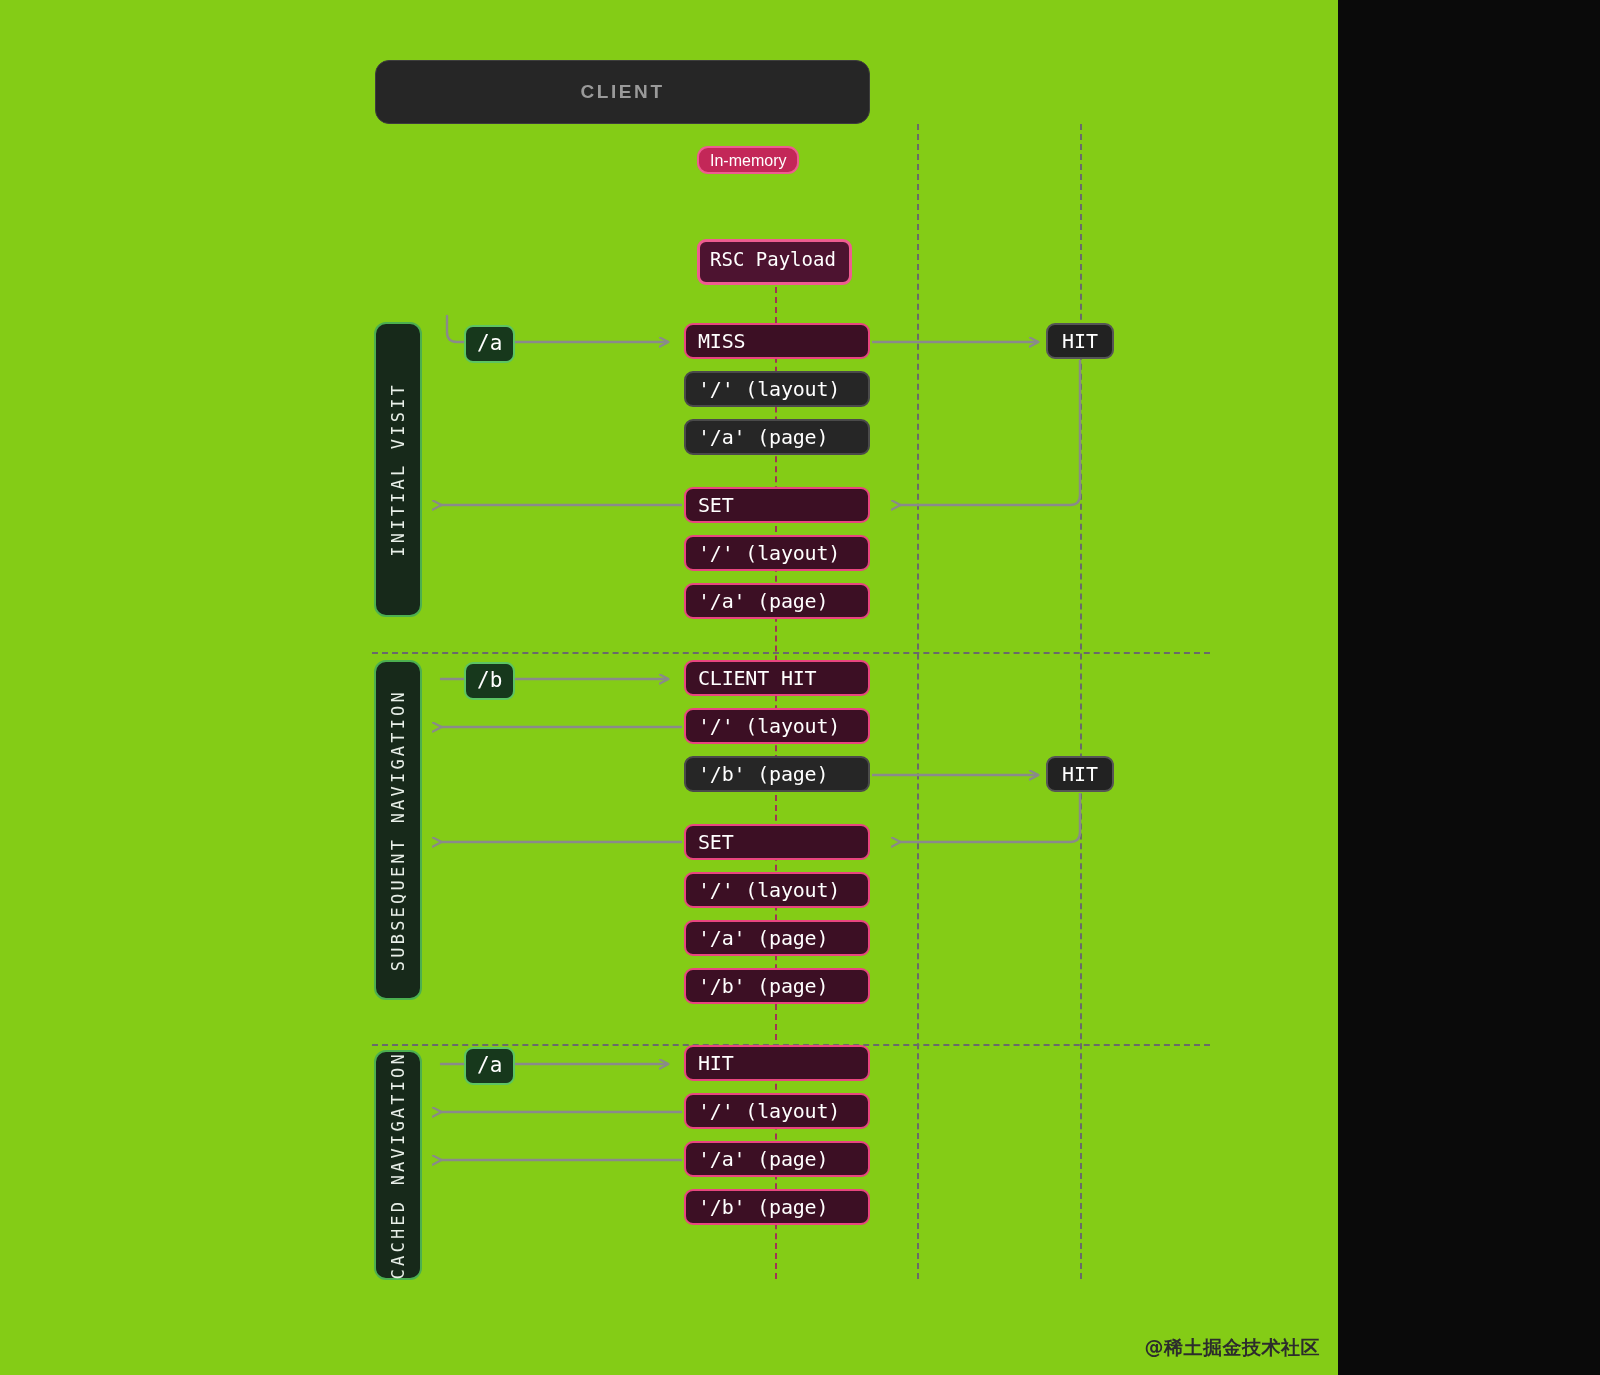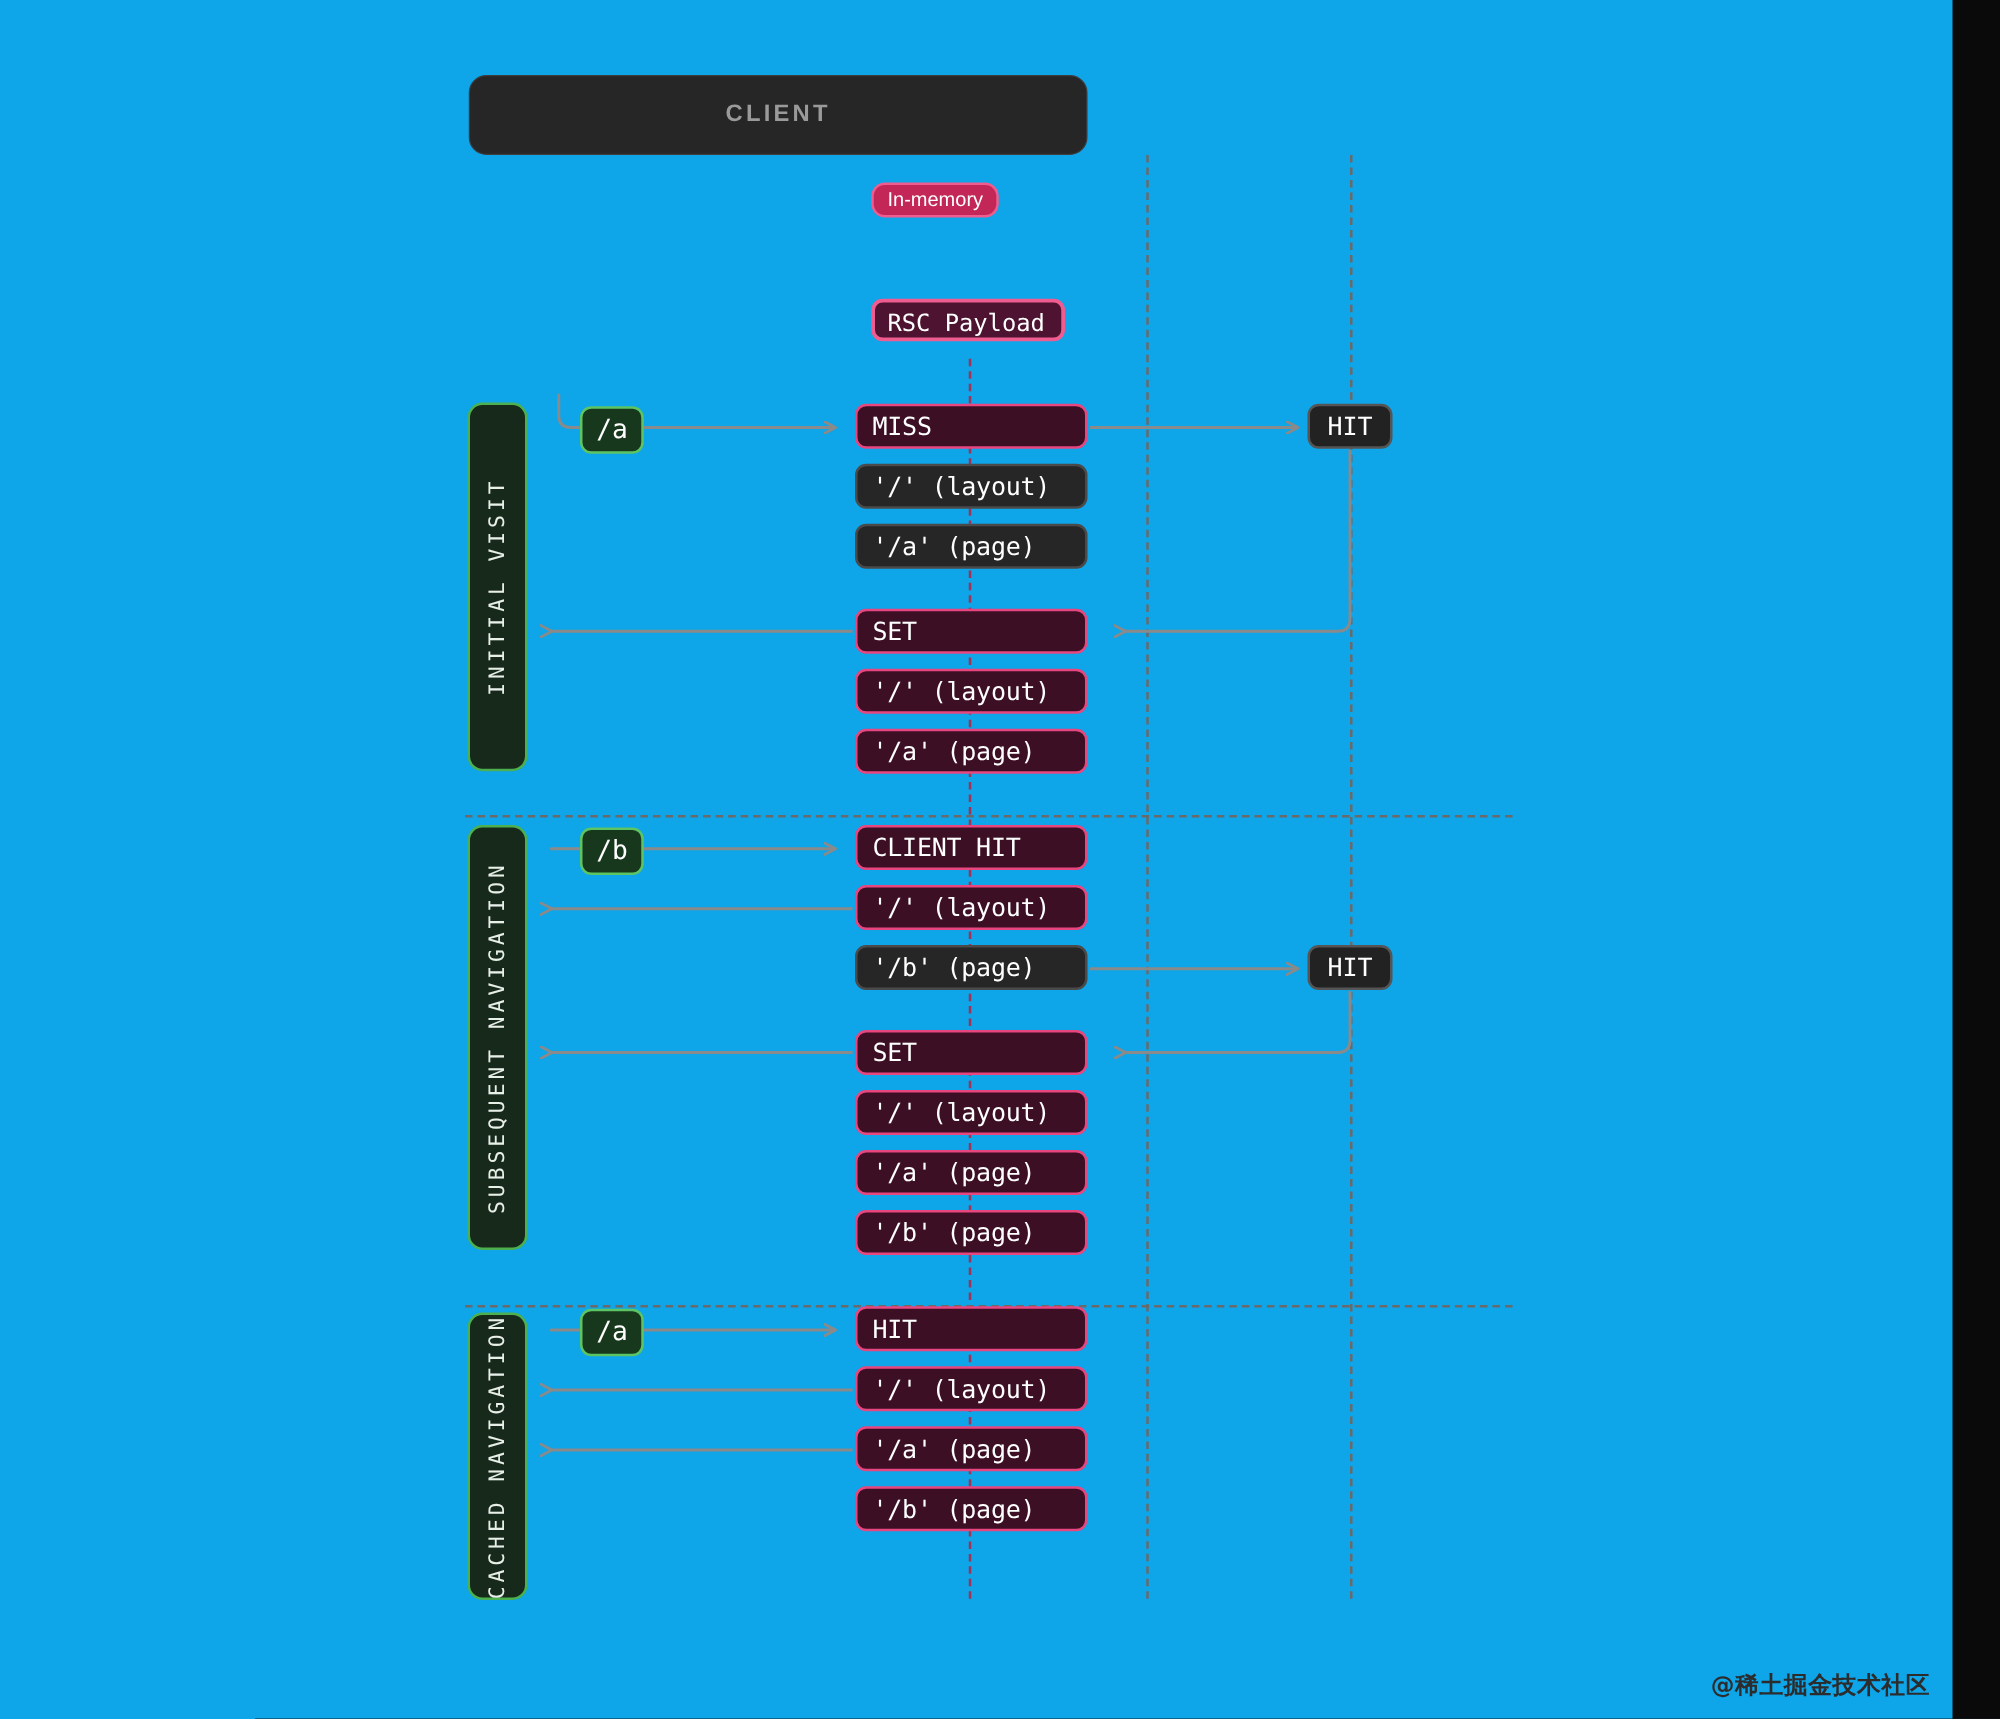--- a/index.html
+++ b/index.html
@@ -6,23 +6,23 @@
   * { box-sizing: border-box; margin: 0; padding: 0; }
   html, body {
     background: #0a0a0a;
     width: 1600px;
     height: 1375px;
     overflow: hidden;
     font-family: "DejaVu Sans Mono", monospace;
   }
   #canvas {
     position: relative;
-    width: 1562px;
+    width: 1338px;
     height: 1375px;
-    background: #0ea5e9;
+    background: #84cc16;
   }
 
   
   .col-header {
     position: absolute;
     height: 64px;
     border-radius: 14px;
     background: #262626;
     border: 1px solid #3d3d3d;
     display: flex;
@@ -82,21 +82,21 @@
     color: #ffffff;
     font-family: "Liberation Sans", sans-serif;
     font-size: 16px;
     line-height: 1.1;
     z-index: 5;
   }
   #rsc-payload {
     position: absolute;
     left: 697px; top: 239px;
     width: 155px;
-    padding: 6px 10px 0 10px;
+    padding: 6px 10px 12px 10px;
     border: 3px solid #ee5c90;
     border-radius: 9px;
     background: #4d1330;
     color: #ffffff;
     font-size: 19px;
     z-index: 4;
   }
 
   
   #server-cache {

